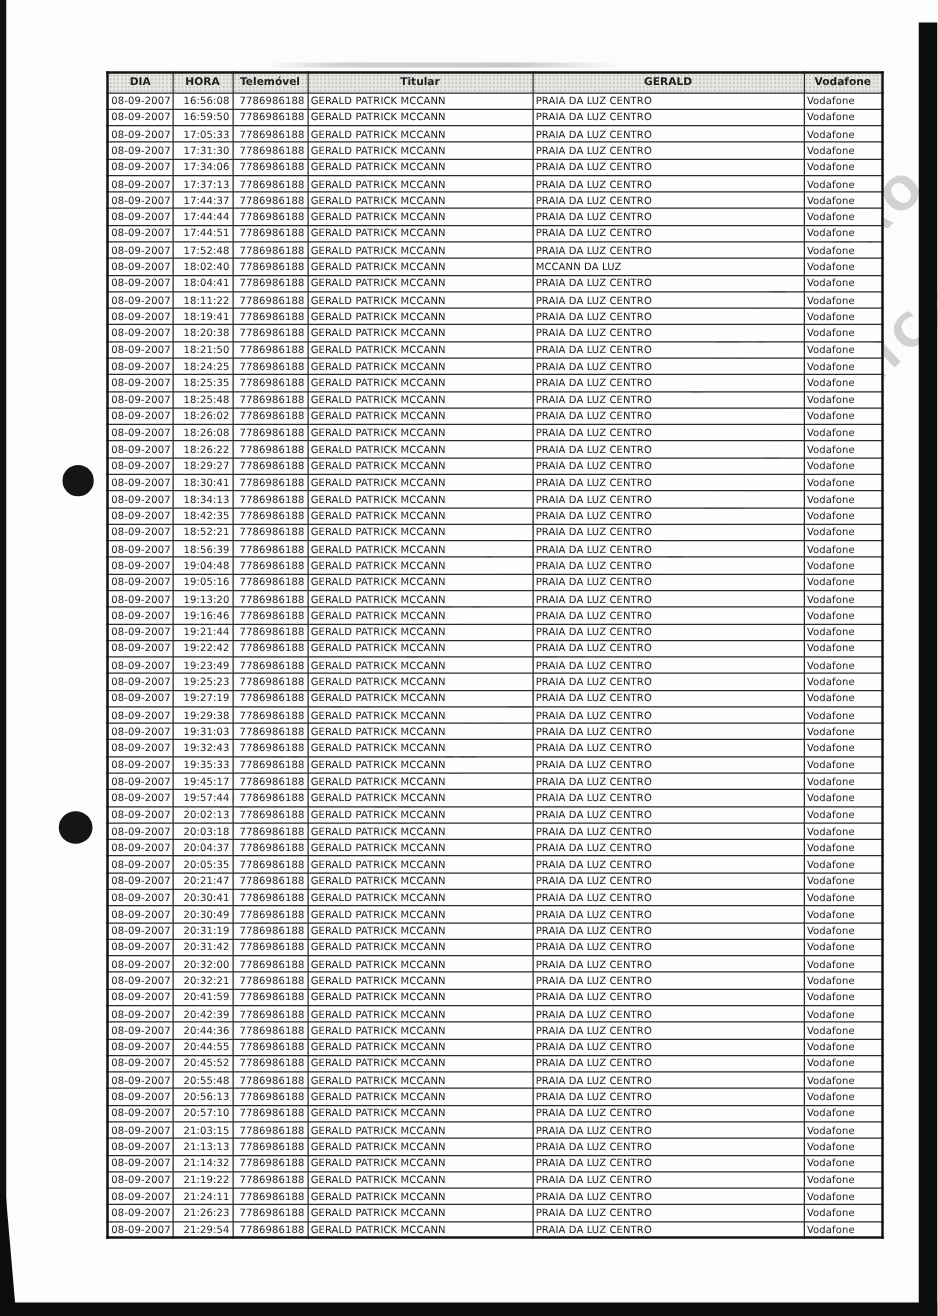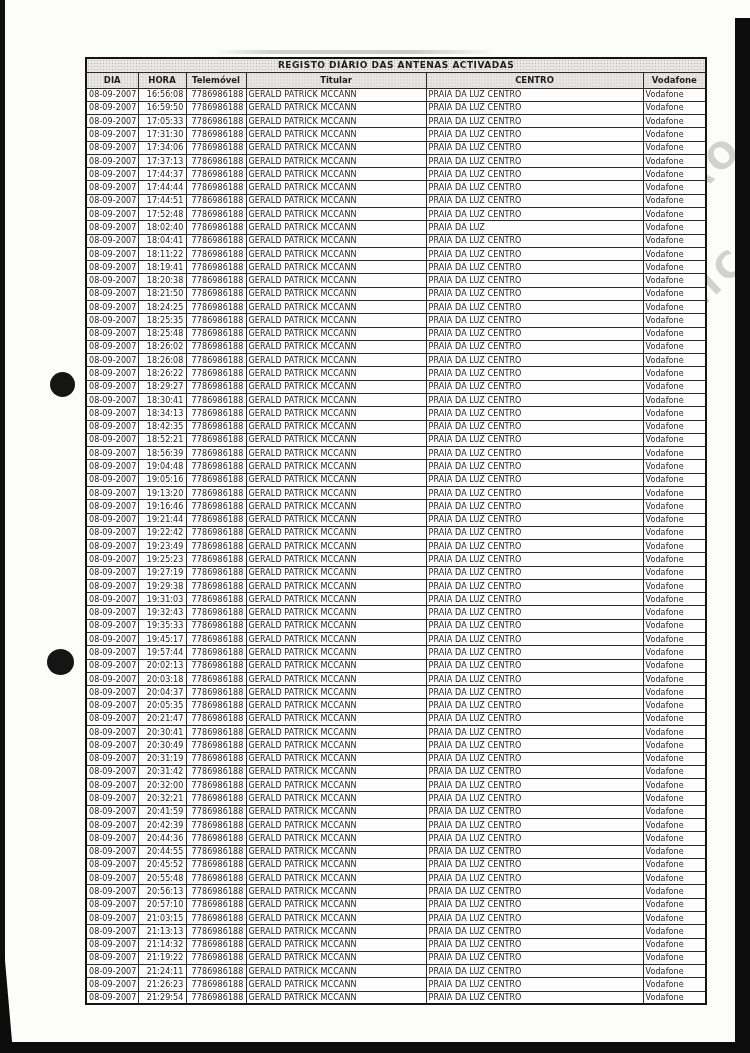--- a/index.html
+++ b/index.html
@@ -80,29 +80,26 @@
   <table class="records">
     <colgroup>
       <col style="width:52px">
         <col style="width:48px">
         <col style="width:60px">
       <col style="width:180px">
         <col style="width:217px">
         <col style="width:63px">
     </colgroup>
     <thead>
-      <tr class="title-row">
-        <td colspan="6">REGISTO DIÁRIO DAS ANTENAS ACTIVADAS</td>
-      </tr>
       <tr class="header-row">
         <th>DIA</th>
         <th>HORA</th>
         <th>Telemóvel</th>
         <th>Titular</th>
-        <th>CENTRO</th>
+        <th>GERALD</th>
         <th>Vodafone</th>
       </tr>
     </thead>
     <tbody>
         <tr>
           <td class="col-dia">08-09-2007</td>
           <td class="col-hora">16:56:08</td>
           <td class="col-telemovel">7786986188</td>
           <td class="col-titular">GERALD PATRICK MCCANN</td>
           <td class="col-celula">PRAIA DA LUZ CENTRO</td>
@@ -178,21 +175,21 @@
           <td class="col-telemovel">7786986188</td>
           <td class="col-titular">GERALD PATRICK MCCANN</td>
           <td class="col-celula">PRAIA DA LUZ CENTRO</td>
           <td class="col-operadora">Vodafone</td>
         </tr>
         <tr>
           <td class="col-dia">08-09-2007</td>
           <td class="col-hora">18:02:40</td>
           <td class="col-telemovel">7786986188</td>
           <td class="col-titular">GERALD PATRICK MCCANN</td>
-          <td class="col-celula">PRAIA DA LUZ</td>
+          <td class="col-celula">MCCANN DA LUZ</td>
           <td class="col-operadora">Vodafone</td>
         </tr>
         <tr>
           <td class="col-dia">08-09-2007</td>
           <td class="col-hora">18:04:41</td>
           <td class="col-telemovel">7786986188</td>
           <td class="col-titular">GERALD PATRICK MCCANN</td>
           <td class="col-celula">PRAIA DA LUZ CENTRO</td>
           <td class="col-operadora">Vodafone</td>
         </tr>

